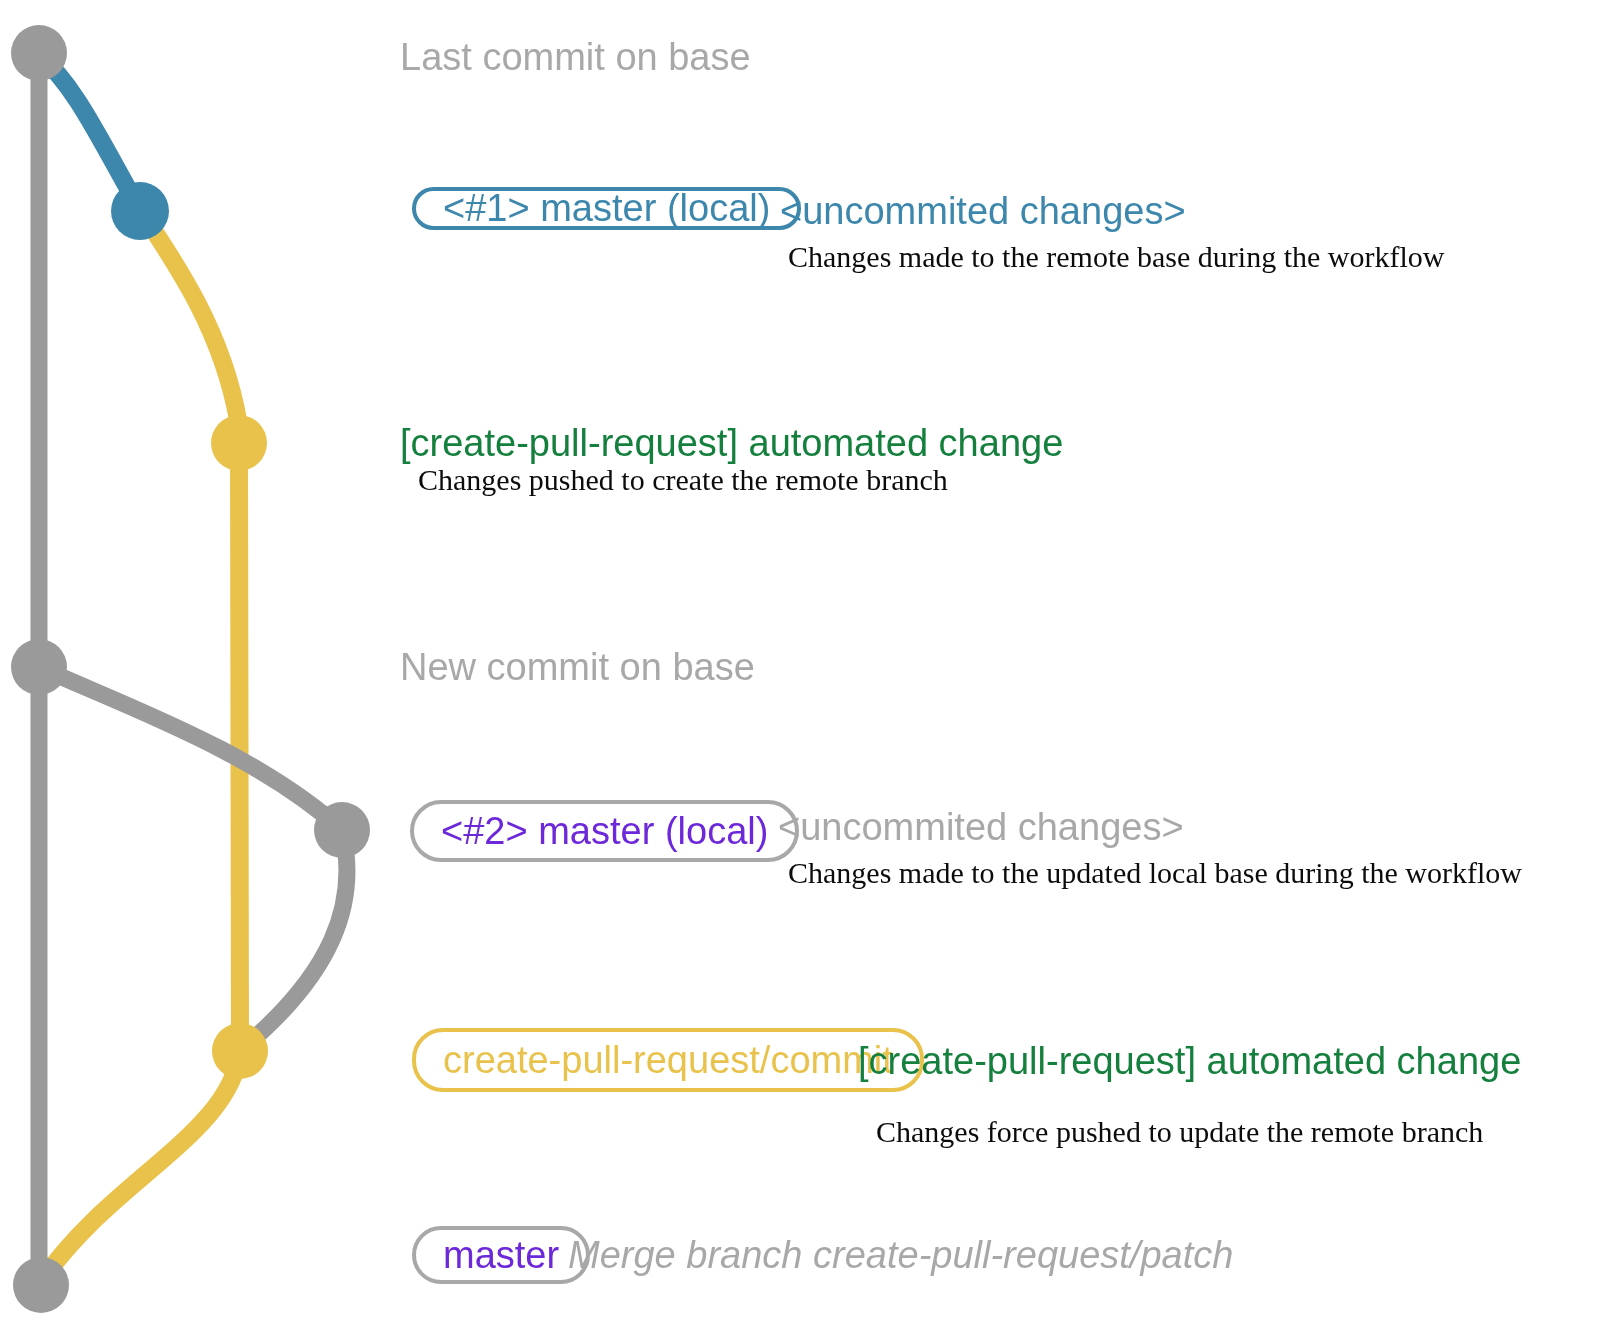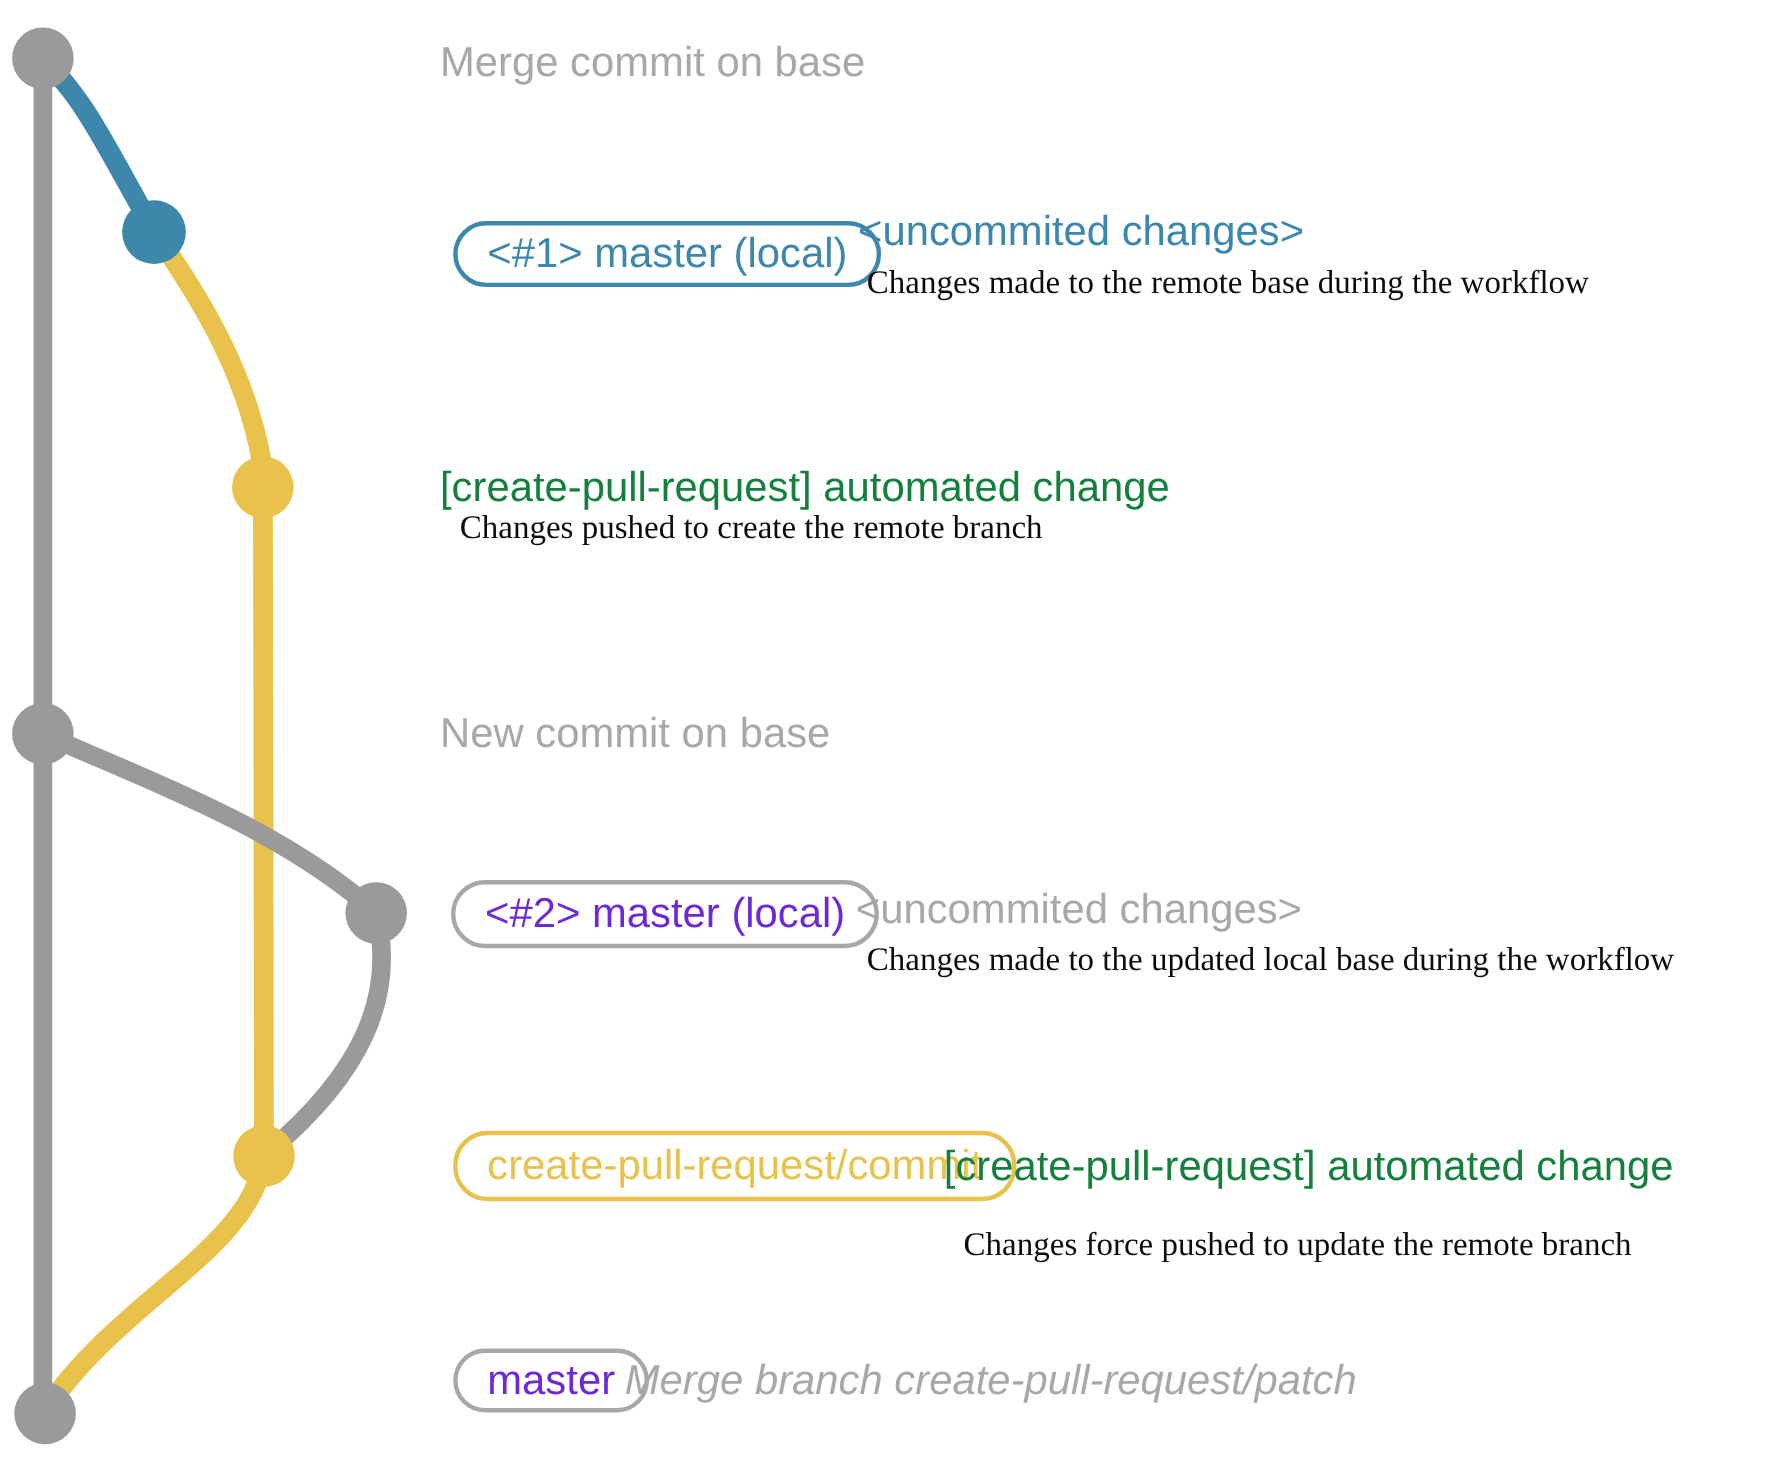--- a/index.html
+++ b/index.html
@@ -90,23 +90,23 @@
 
     <path d="M 240 1051 C 230 1135, 110 1180, 41 1282" stroke="#e9c24c" stroke-width="18" fill="none" stroke-linecap="round"></path>
 
     <circle cx="41" cy="1285" r="28" fill="#9a9a9a"></circle>
 
     <circle cx="140" cy="211" r="29" fill="#3d87ad"></circle>
 
     <circle cx="239" cy="443" r="28" fill="#e9c24c"></circle>
   </svg>
 
-  <div class="sans-label" style="left:400px; top:36px;">Merge commit on base</div>
+  <div class="sans-label" style="left:400px; top:36px;">Last commit on base</div>
 
-  <div class="badge blue" style="left:412px; top:201px; height:60px;text-align:center;">&lt;#1&gt; master (local)</div>
+  <div class="badge blue" style="left:412px; top:187px; height:43px;text-align:center;">&lt;#1&gt; master (local)</div>
   <div class="note blue" style="left:780px; top:190px;">&lt;uncommited changes&gt;</div>
   <div class="desc" style="left:788px; top:240px;">Changes made to the remote base during the workflow</div>
 
   <div class="note yellow" style="left:400px; top:422px;">[create-pull-request] automated change</div>
   <div class="desc" style="left:418px; top:463px;">Changes pushed to create the remote branch</div>
 
   <div class="sans-label" style="left:400px; top:646px;">New commit on base</div>
 
   <div class="badge gray" style="left:410px; top:800px; height:62px;">&lt;#2&gt; master (local)</div>
   <div class="note gray" style="left:778px; top:806px;">&lt;uncommited changes&gt;</div>

